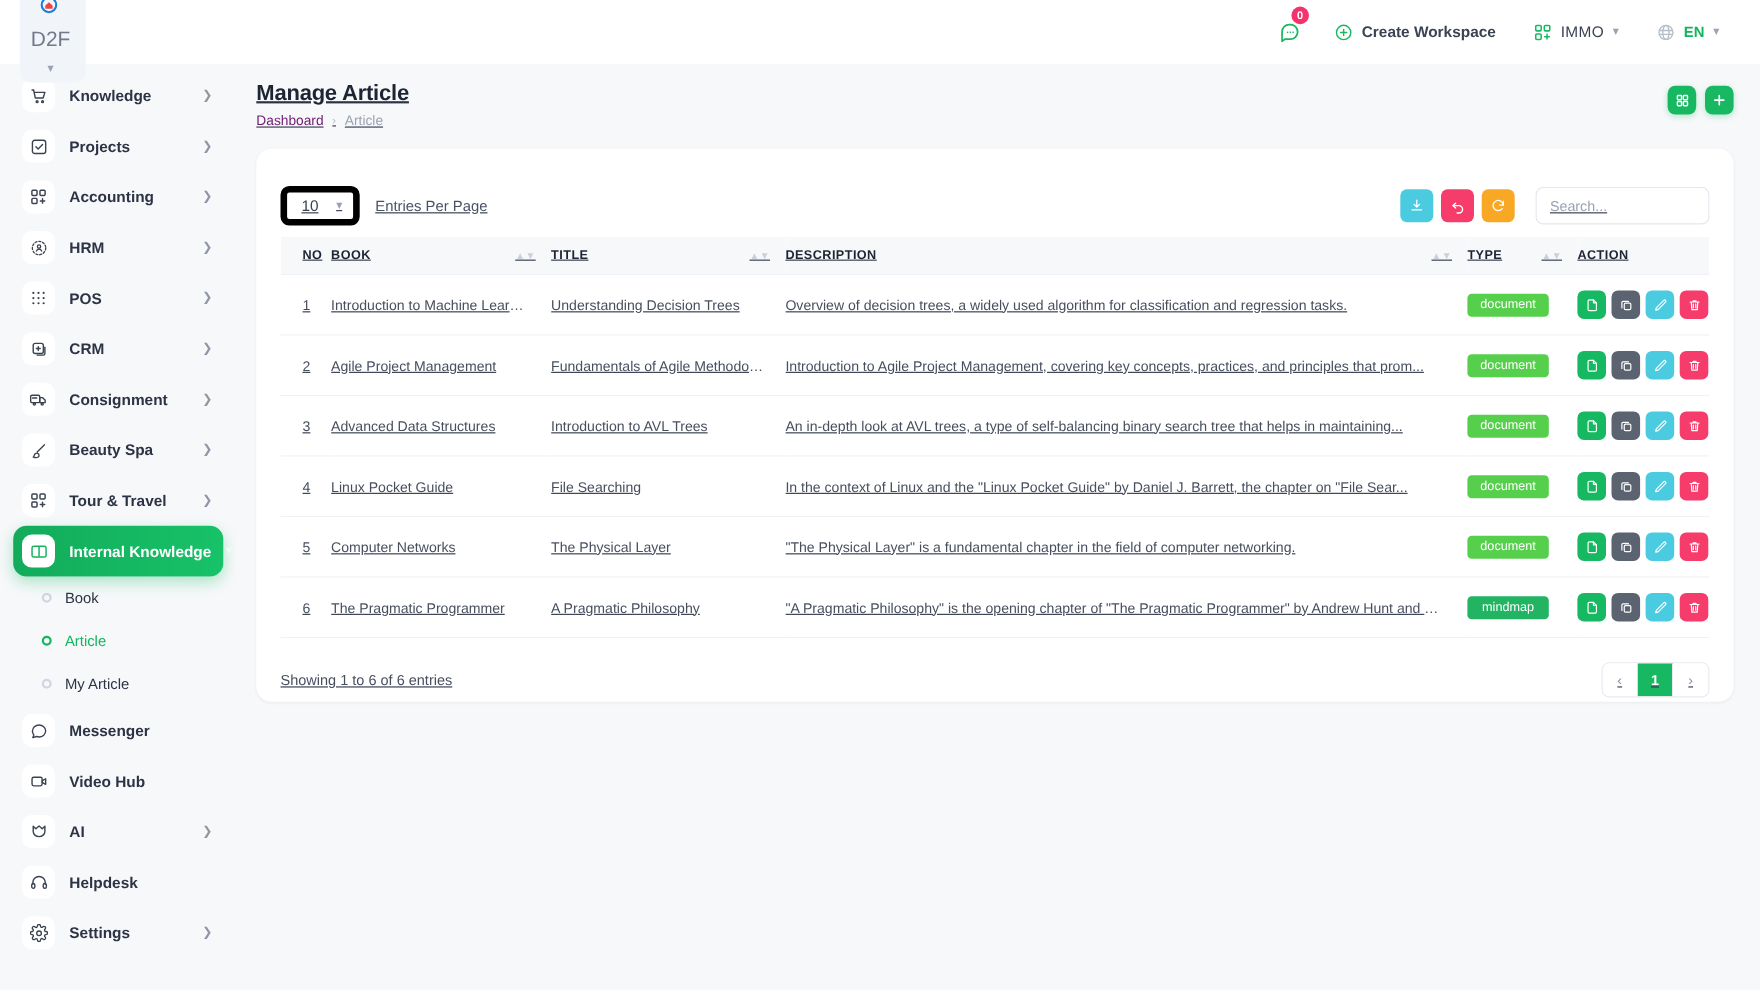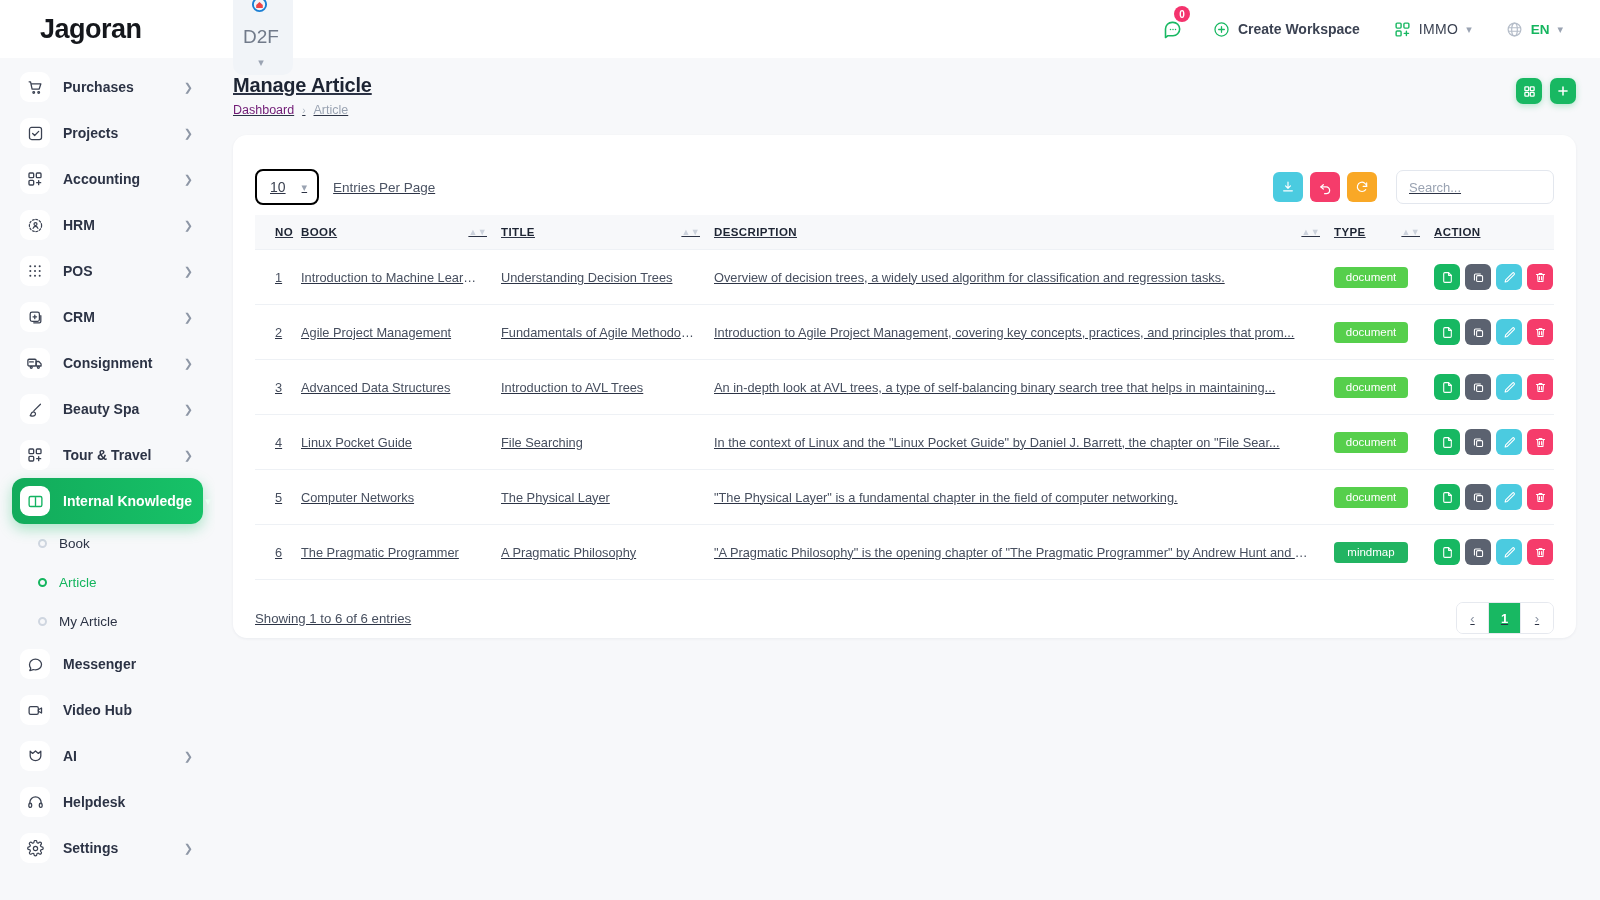--- a/index.html
+++ b/index.html
@@ -106,21 +106,21 @@
     border: none; box-shadow: 0 2px 6px rgba(24,184,98,.3);
   }
 
   .card {
     margin-top: 18px; background: #ffffff; border-radius: 14px;
     box-shadow: 0 1px 3px rgba(24,38,64,.06); padding: 22px 22px 26px 22px;
     height: 503px;
   }
   .card-toolbar { display: flex; align-items: center; padding: 12px 0 10px 0; }
   .entries-sel {
-    display: flex; align-items: center; gap: 16px; border: 2px solid #000000;
+    display: flex; align-items: center; gap: 16px; border: 6px solid #000000;
     border-radius: 8px; height: 36px; padding: 0 10px 0 13px; cursor: pointer;
     background: #fff;
   }
   .entries-sel .val { font-size: 14px; color: #3b4252; }
   .entries-label { font-size: 13.5px; color: #4b5363; margin-left: 14px; }
   .toolbar-right { margin-left: auto; display: flex; align-items: center; gap: 7px; }
   .tool-ico {
     width: 30px; height: 30px; border-radius: 6px; display: flex;
     align-items: center; justify-content: center; cursor: pointer; border: none;
     color: #ffffff;
@@ -188,21 +188,20 @@
   .pg:last-child { border-right: none; }
   .pg.active { background: #18b862; color: #fff; font-weight: 600; }
   svg { display: block; }
 </style>
 </head>
 <body>
 
 <div class="app">
 
   <div class="topbar">
-    <div class="brand">Jagoran</div>
 
     <div class="ws-pill">
       <span class="ws-logo">
         <svg width="24" height="24" viewBox="0 0 24 24">
           <circle cx="10.5" cy="12.5" r="6.6" fill="none" stroke="#1b7fd4" stroke-width="1.9"></circle>
           <path d="M15.6 7.6 L21 3.4" stroke="#1b7fd4" stroke-width="1.9" stroke-linecap="round"></path>
           <path d="M7.2 13 L10.5 10 L13.8 13 L13.8 16 L7.2 16 Z" fill="#ef4444"></path>
         </svg>
       </span>
       <span class="ws-name">D2F</span>
@@ -265,21 +264,21 @@
     <div class="sidebar">
 
       <div class="nav-item">
         <span class="nav-icon">
           <svg width="17" height="17" viewBox="0 0 24 24" fill="none" stroke="currentColor" stroke-width="1.8" stroke-linecap="round" stroke-linejoin="round">
             <path d="M3 4h2l2.2 10.2h10L19.5 7H6"></path>
               <circle cx="9.5" cy="19" r="1.2"></circle>
               <circle cx="16.5" cy="19" r="1.2"></circle>
           </svg>
         </span>
-        <span class="nav-label">Purchases</span>
+        <span class="nav-label">Knowledge</span>
         <span class="nav-arrow">❯</span>
       </div>
 
       <div class="nav-item">
         <span class="nav-icon">
           <svg width="17" height="17" viewBox="0 0 24 24" fill="none" stroke="currentColor" stroke-width="1.8" stroke-linecap="round" stroke-linejoin="round">
             <rect x="3.5" y="3.5" width="17" height="17" rx="3"></rect>
               <path d="M8 12l2.8 2.8L16.5 9"></path>
           </svg>
         </span>

